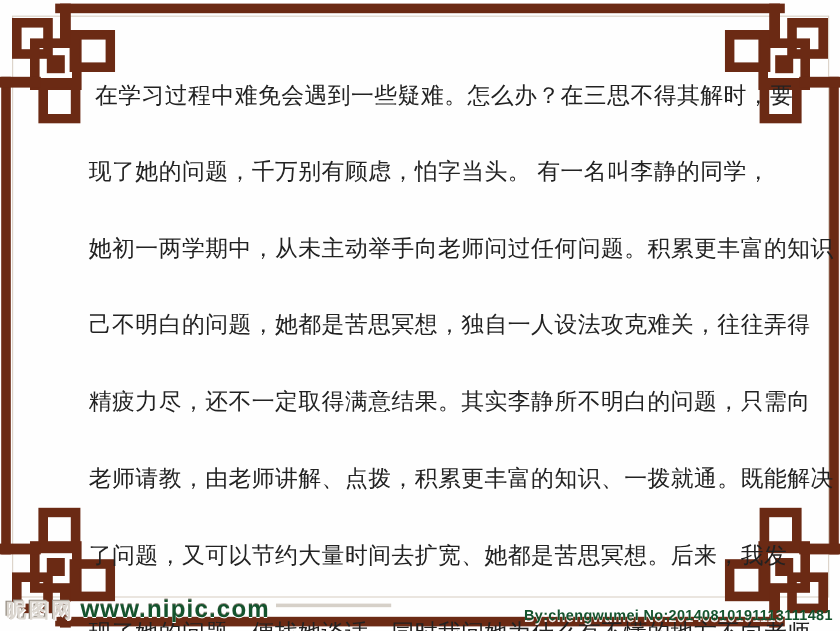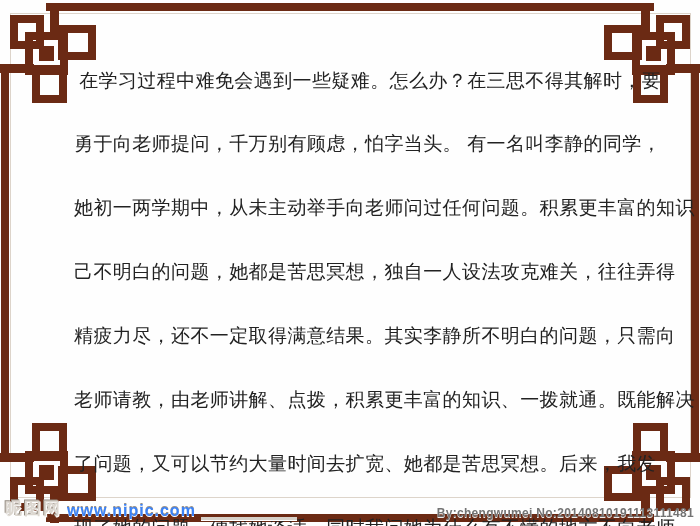--- a/index.html
+++ b/index.html
@@ -35,40 +35,40 @@
     position:absolute; left:74px; top:27px; width:604px;
     font-family:"Liberation Serif","DejaVu Serif",serif;
     font-size:19px; line-height:21.3px; letter-spacing:0.4px;
     color:#222222; white-space:pre;
   }
   .text-line { height:21.3px; overflow:visible; }
 
   
   .wm-site {
     position:absolute; left:5px; bottom:6px; z-index:5;
-    display:flex; align-items:flex-end; gap:5px; font-weight:bold;
+    display:flex; align-items:flex-start; gap:5px; font-weight:bold;
   }
   .wm-name {
     font-size:17px; letter-spacing:2px; color:#dcd7d0;
     text-shadow:1px 1px 0 #ffffff, -1px -1px 0 #958d83;
   }
   .wm-url {
-    font-size:16px; letter-spacing:1px; color:#3b82f6;
+    font-size:20px; letter-spacing:1px; color:#14532d;
     text-shadow:0 1px 0 #ffffff, 0 -1px 0 #9a9289;
   }
   .wm-rule {
     width:96px; height:3px; background:#d6d0c8;
     box-shadow:0 1px 0 #ffffff; margin-top:6px;
   }
 
   
   .wm-credit {
     position:absolute; right:6px; bottom:6px; z-index:5;
     font-size:12px; font-weight:bold; letter-spacing:0.3px;
-    color:#737373; text-shadow:0 1px 0 rgba(255,255,255,0.9);
+    color:#14532d; text-shadow:0 1px 0 rgba(255,255,255,0.9);
   }
 </style>
 </head>
 <body>
 
 <div class="stage">
 
   <div class="hairline"></div>
 
   <div class="bar bar-top"></div>
@@ -127,21 +127,21 @@
     </g>
     <g fill="#6b2a14">
       <rect x="39" y="46" width="15" height="15"></rect>
       <rect x="50" y="3" width="9" height="34"></rect>
       <rect x="0" y="64" width="34" height="9"></rect>
     </g>
   </svg>
 
   <div class="text-block">
     <div class="text-line"> 在学习过程中难免会遇到一些疑难。怎么办？在三思不得其解时，要</div>
-    <div class="text-line">勇于向老师提问，千万别有顾虑，怕字当头。 有一名叫李静的同学，</div>
+    <div class="text-line">现了她的问题，千万别有顾虑，怕字当头。 有一名叫李静的同学，</div>
     <div class="text-line">她初一两学期中，从未主动举手向老师问过任何问题。积累更丰富的知识</div>
     <div class="text-line">己不明白的问题，她都是苦思冥想，独自一人设法攻克难关，往往弄得</div>
     <div class="text-line">精疲力尽，还不一定取得满意结果。其实李静所不明白的问题，只需向</div>
     <div class="text-line">老师请教，由老师讲解、点拨，积累更丰富的知识、一拨就通。既能解决</div>
     <div class="text-line">了问题，又可以节约大量时间去扩宽、她都是苦思冥想。后来，我发</div>
     <div class="text-line">现了她的问题，便找她谈话。同时我问她为什么有不懂的地方不向老师</div>
     
     
     
     

